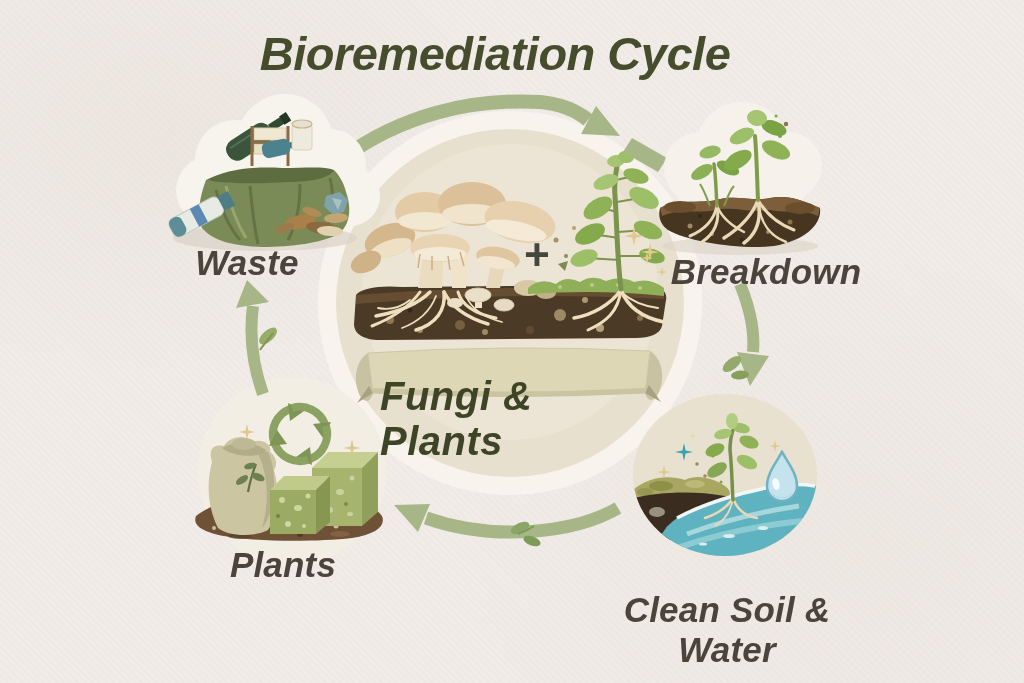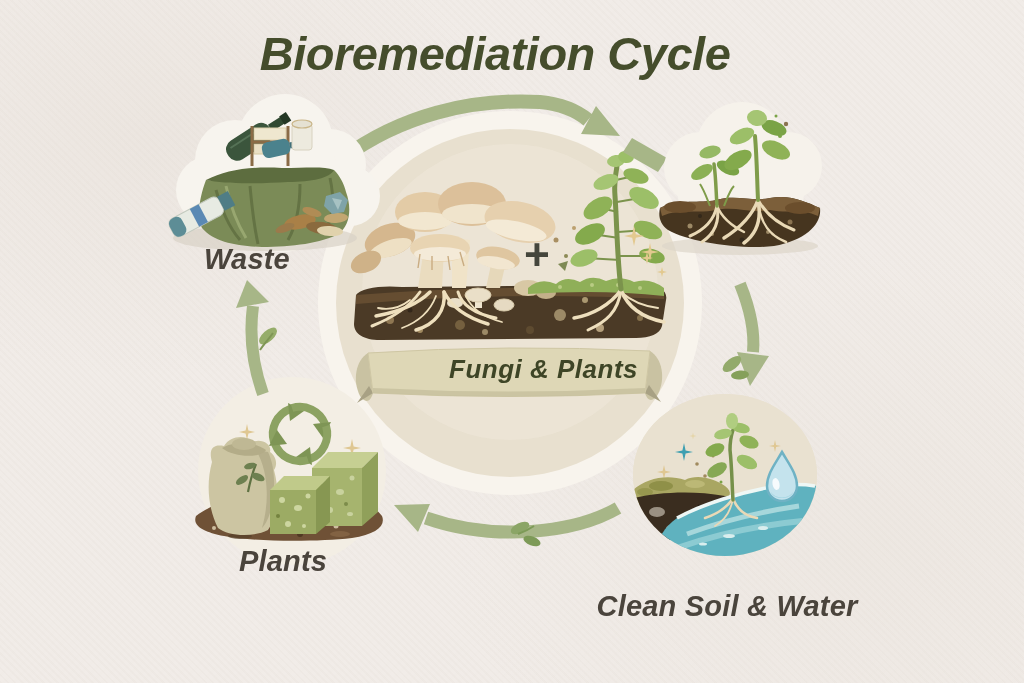--- a/index.html
+++ b/index.html
@@ -13,25 +13,25 @@
       repeating-linear-gradient(-45deg, rgba(238,233,226,.16) 0 3px, transparent 3px 7px);
     font-family:"Liberation Sans", sans-serif;
     font-style:italic;
   }
   .abs{position:absolute;}
   .title{
     left:0;top:26px;width:990px;text-align:center;
     font-size:47px;font-weight:700;color:#454d2c;letter-spacing:-.5px;
   }
   .node-label{
-    font-weight:700;color:#4a443c;text-align:center;font-size:29px;letter-spacing:.2px;
+    font-weight:700;color:#4a443c;text-align:center;font-size:35px;letter-spacing:.2px;
   }
   .banner-label{
-    left:380px;top:354px;width:258px;text-align:right;
-    font-size:26px;font-weight:700;color:#3e4526;letter-spacing:.5px;
+    left:380px;top:374px;width:258px;text-align:left;
+    font-size:40px;font-weight:700;color:#3e4526;letter-spacing:.5px;
   }
   .plus-sign{
     left:514px;top:233px;width:44px;text-align:center;
     font-size:44px;font-weight:700;color:#45463c;line-height:44px;
   }
   .scene-svg{left:0;top:0;}
   .clean-circle{
     left:633px;top:394px;width:184px;height:162px;border-radius:50%;overflow:hidden;
     background:#e9e1d0;
   }
@@ -528,15 +528,16 @@
       </g>
     </svg>
   </div>
 
   <div class="abs title">Bioremediation Cycle</div>
 
   <div class="abs banner-label">Fungi &amp; Plants</div>
   <div class="abs plus-sign">+</div>
 
   <div class="abs node-label" style="left:167px;top:243px;width:160px;">Waste</div>
+  <div class="abs node-label" style="left:666px;top:252px;width:200px;">Breakdown</div>
   <div class="abs node-label" style="left:577px;top:590px;width:300px;">Clean Soil &amp; Water</div>
   <div class="abs node-label" style="left:203px;top:545px;width:160px;">Plants</div>
 </div>
 
 </body></html>

